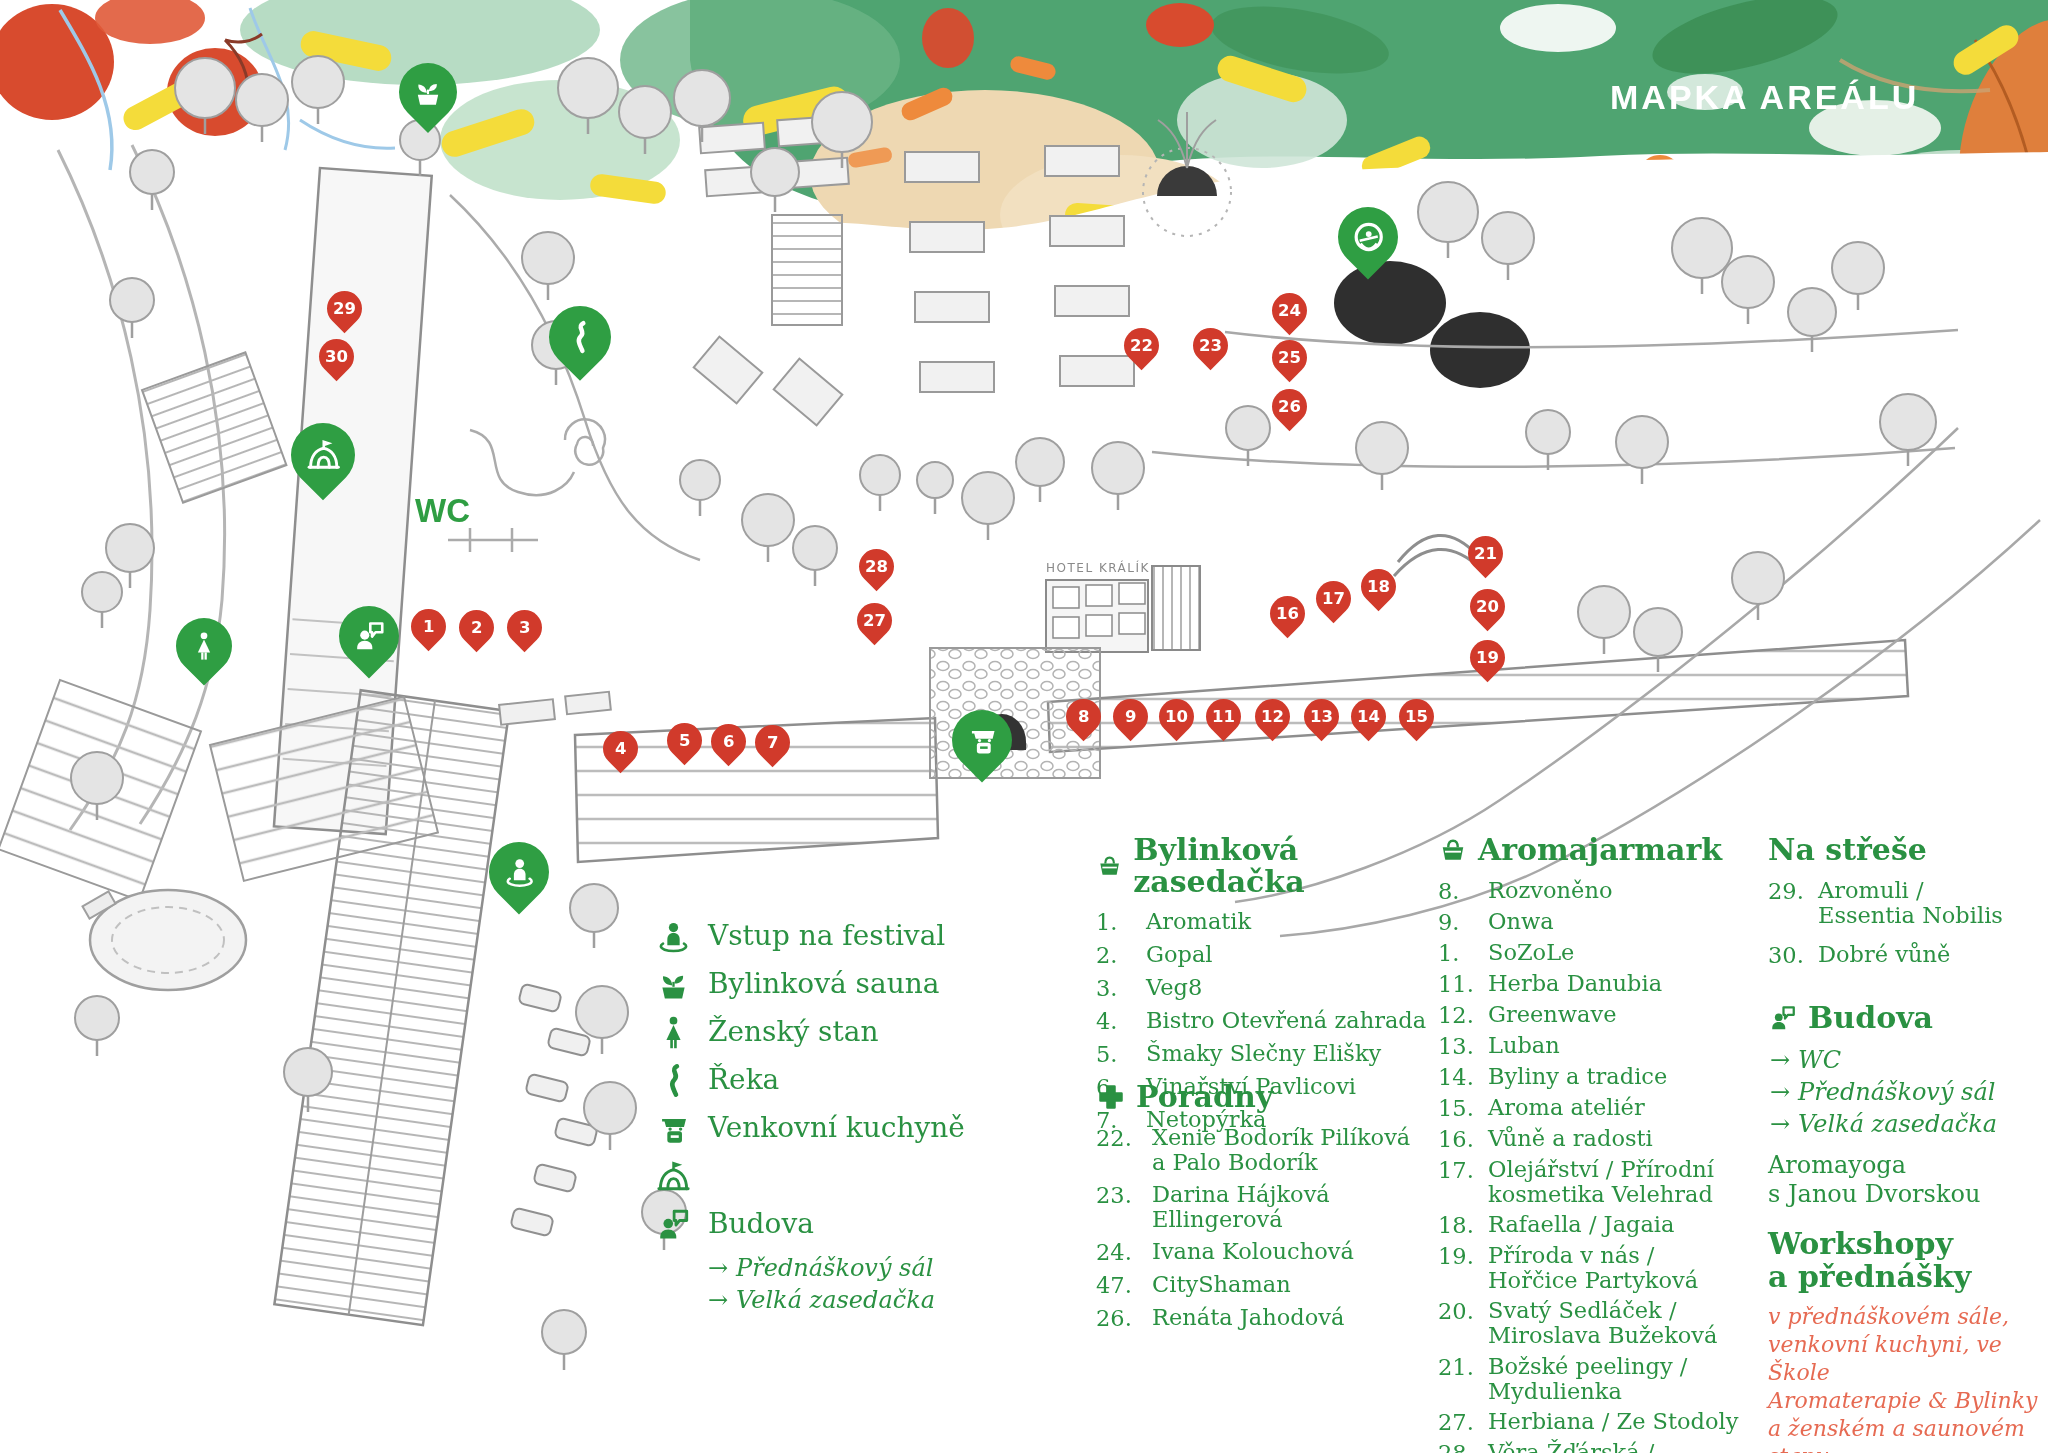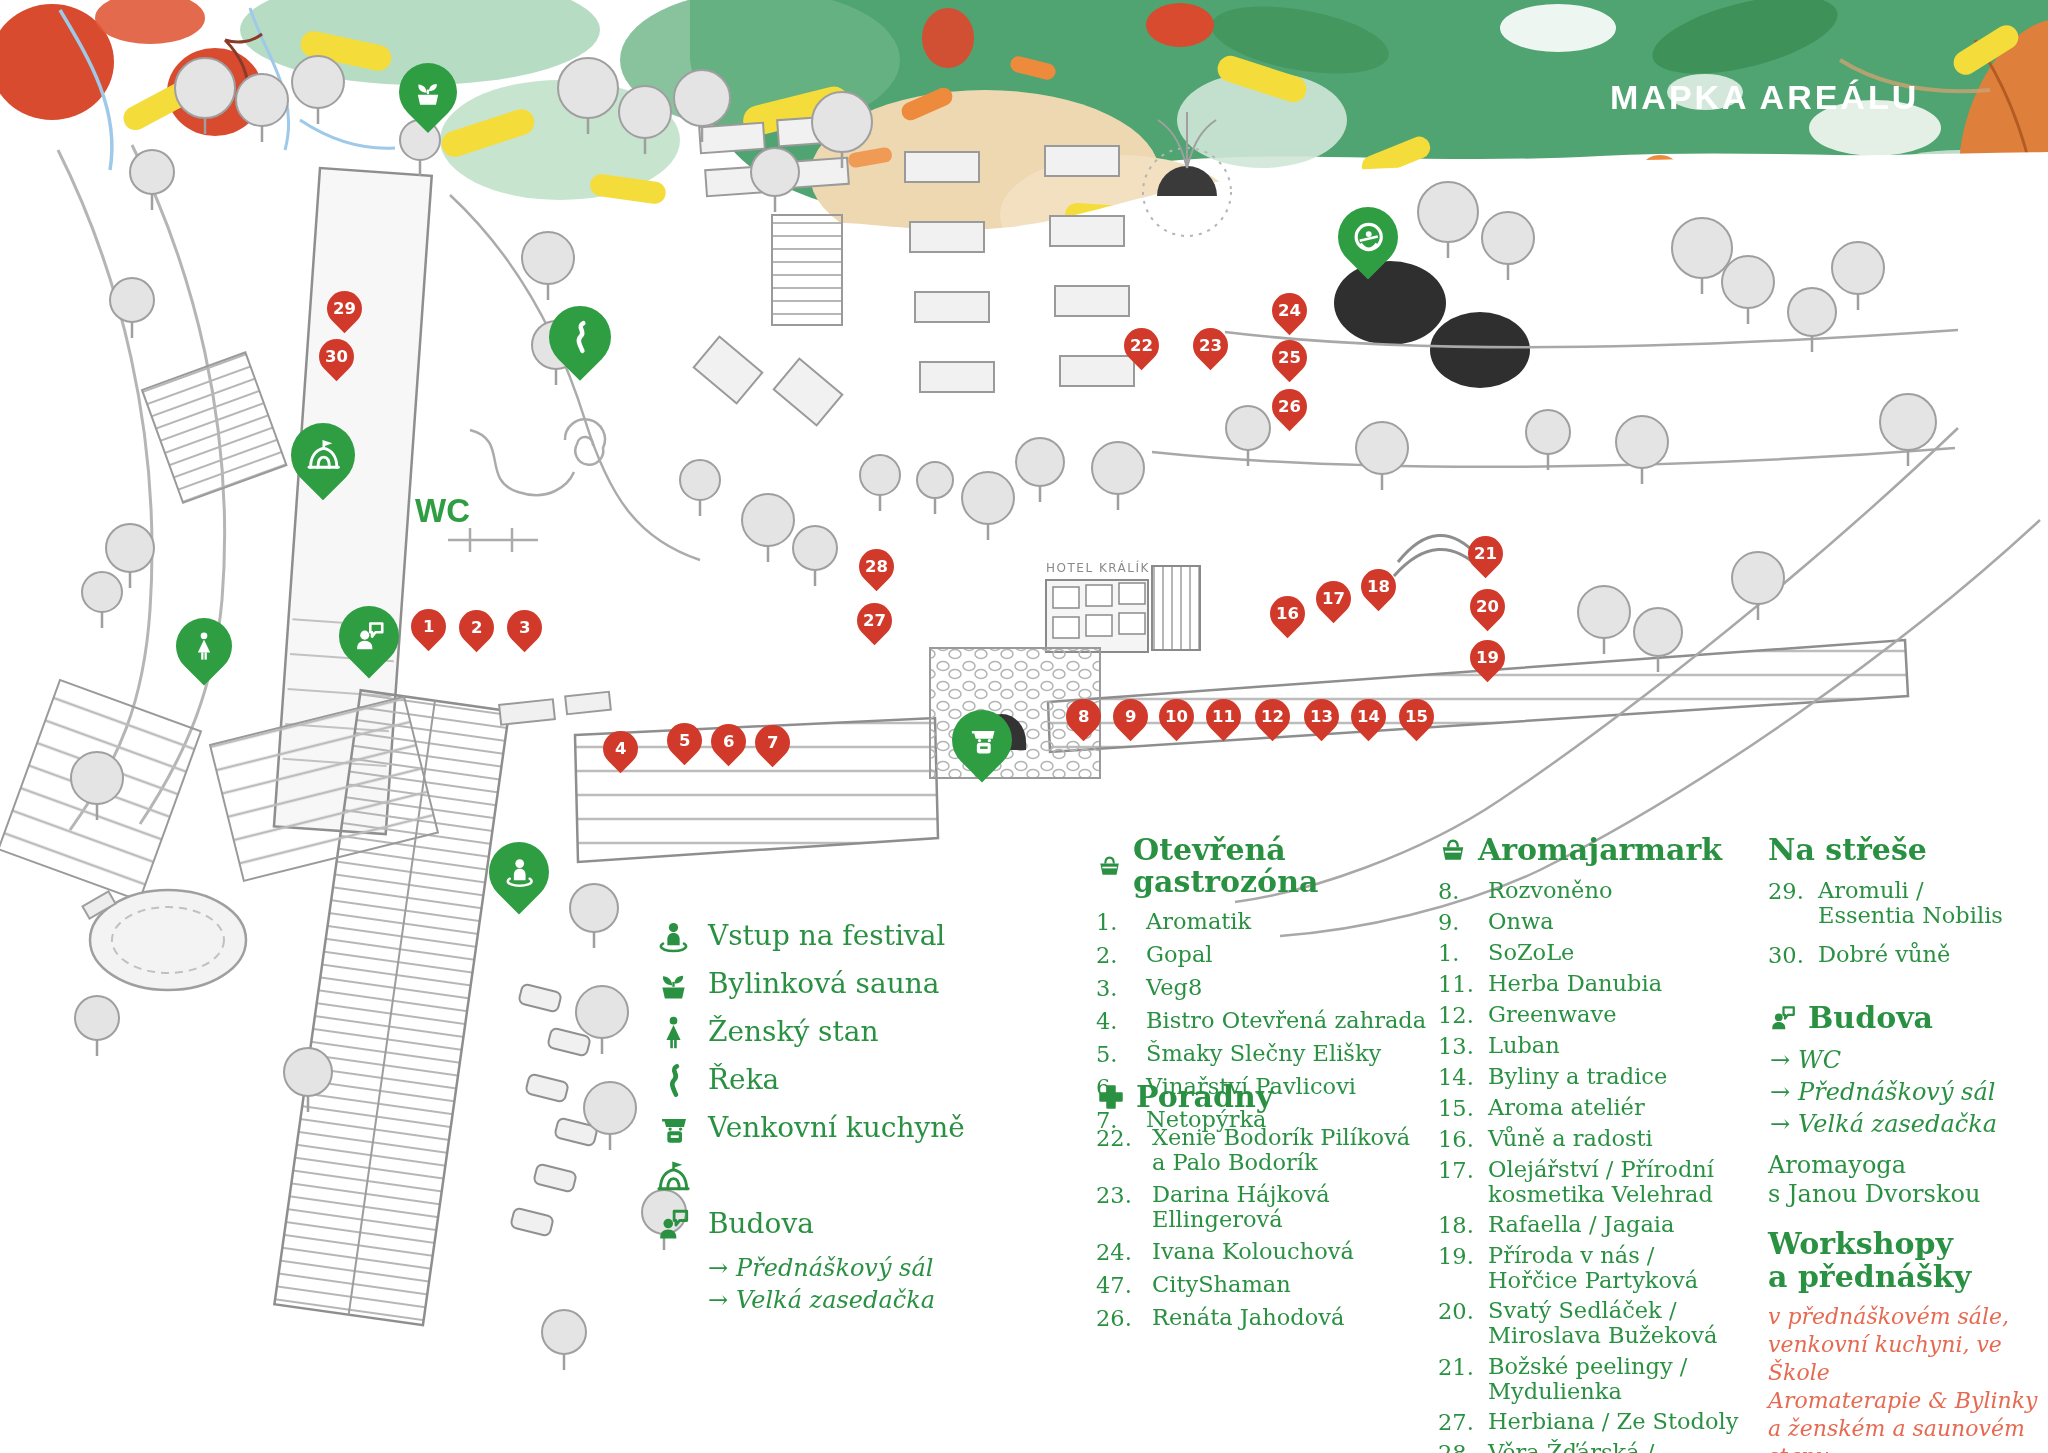--- a/index.html
+++ b/index.html
@@ -648,21 +648,21 @@
 
   <div class="col" id="col-gastro">
     <div class="sec-head">
       <span class="sec-ico">
           <svg viewBox="0 0 24 24" fill="currentColor">
             <path d="M3.8 9.8h16.4l-2 10H5.8z"></path>
             <path d="M8.2 9.8C8.2 6.4 9.8 4.6 12 4.6s3.8 1.8 3.8 5.2" fill="none" stroke="currentColor" stroke-width="1.9"></path>
             <rect class="cut" x="5.6" y="12.6" width="12.8" height="1.5"></rect>
           </svg>
         </span>
-      <span class="sec-title">Otevřená gastrozóna</span>
+      <span class="sec-title">Bylinková zasedačka</span>
     </div>
     <div class="nlist" id="gastro-list">
         <span class="num">1.</span>
         <span class="name">Aromatik</span>
         <span class="num">2.</span>
         <span class="name">Gopal</span>
         <span class="num">3.</span>
         <span class="name">Veg8</span>
         <span class="num">4.</span>
         <span class="name">Bistro Otevřená zahrada</span>

